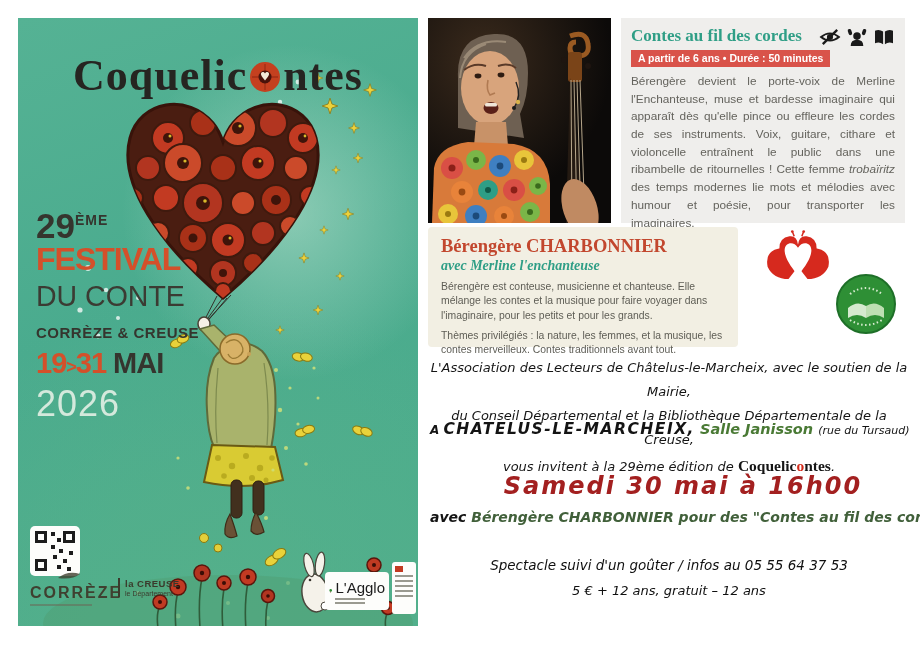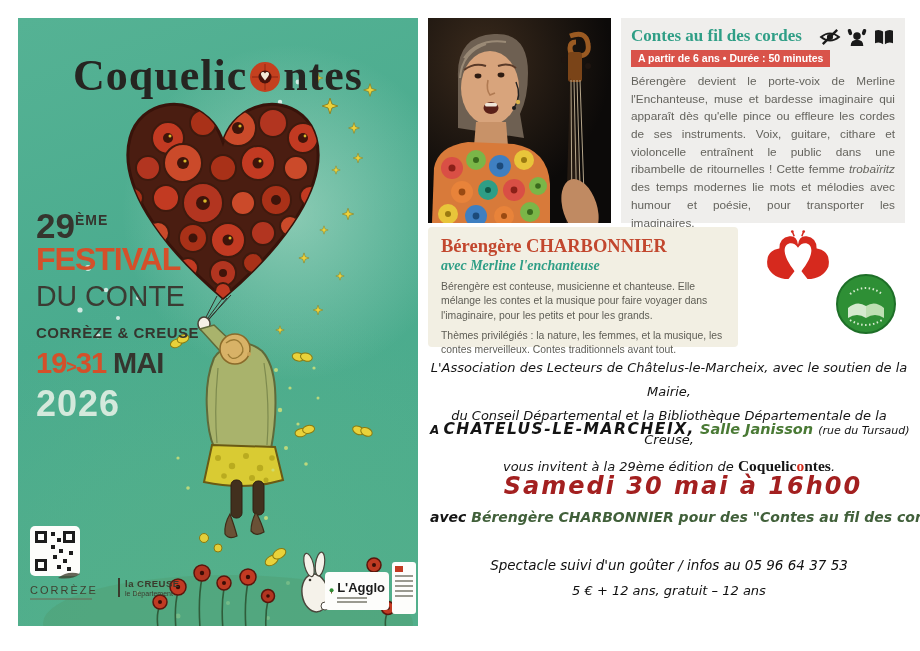--- a/index.html
+++ b/index.html
@@ -25,29 +25,29 @@
   .poster-left-col { position:absolute; left:18px; top:190px; width:175px; line-height:1; }
   .p-edition { font-size:35px; font-weight:bold; color:#35352e; }
   .p-edition sup { font-size:14px; letter-spacing:1px; }
   .p-festival { margin-top:0; font-size:32px; font-weight:bold; color:#d4502a; letter-spacing:-1px; }
   .p-duconte  { margin-top:6px; font-size:30px; font-weight:normal; color:#3b3b33; letter-spacing:0; transform:scaleX(.95); transform-origin:left; }
   .p-region   { margin-top:14px; font-size:15px; font-weight:bold; color:#35352e; letter-spacing:.5px; }
   .p-dates    { margin-top:9px; font-size:29px; font-weight:bold; letter-spacing:-1px; }
   .p-dates .orange { color:#d4502a; }
   .p-dates .sep { font-size:18px; color:#d4502a; }
   .p-dates .dark { color:#35352e; }
-  .p-year { margin-top:8px; font-size:36px; color:rgba(236,243,234,.85); letter-spacing:1px; font-weight:bold; }
+  .p-year { margin-top:8px; font-size:36px; color:rgba(236,243,234,.85); letter-spacing:1px; font-weight:normal; }
   .logo-correze { position:absolute; left:12px; top:566px; width:90px; color:#3f4030; }
-  .logo-correze .nm { font-size:11px; font-weight:normal; letter-spacing:2px; }
+  .logo-correze .nm { font-size:16px; font-weight:bold; letter-spacing:2px; }
   .logo-correze .bar, .logo-creuse .bar { height:2px; background:#6a6a58; opacity:.55; margin-top:2px; }
   .logo-creuse { position:absolute; left:100px; top:560px; width:64px; color:#3a3a2c; border-left:2px solid #3a3a2c; padding-left:5px; }
   .logo-creuse .nm { font-size:9.5px; font-weight:bold; letter-spacing:.5px; }
   .logo-creuse .sub { font-size:7px; margin-top:1px; }
   .logo-agglo { position:absolute; left:307px; top:554px; width:64px; height:38px; background:#fdfdfb; border-radius:4px; display:flex; align-items:center; gap:3px; padding:3px 4px; }
-  .logo-agglo .nm { font-size:13px; font-weight:bold; color:#1c1c1c; }
+  .logo-agglo .nm { font-size:15px; font-weight:normal; color:#1c1c1c; }
   .logo-agglo .bars div { width:30px; height:2px; background:#9a9a90; margin-top:2px; }
   .logo-mini { position:absolute; left:374px; top:544px; width:24px; height:52px; background:#fdfdfb; border-radius:3px; padding:4px 3px; }
   .logo-mini .bar { height:2px; background:#9a9a90; margin-top:3px; }
   .logo-mini .red { width:8px; height:6px; background:#c23a22; margin-bottom:1px; }
 
   
   .photo { position:absolute; left:428px; top:18px; width:183px; height:205px; background:#0c0a09; }
   .photo svg { position:absolute; inset:0; }
 
   .show-block { position:absolute; left:621px; top:18px; width:284px; height:205px; background:#efeeec; padding:8px 10px 6px; }
@@ -515,16 +515,16 @@
     <div>du Conseil Départemental et la Bibliothèque Départementale de la Creuse,</div>
     <div><span>vous invitent à la 29ème édition de </span><span class="brand"><span>Coquelic</span><span class="red-o">o</span><span>ntes</span></span><span>.</span></div>
   </div>
 
   <div class="venue-line hand"><span class="pre">A </span><span class="city">CHATELUS-LE-MARCHEIX,</span><span class="hall"> Salle Janisson </span><span class="street">(rue du Tursaud)</span></div>
 
   <div class="date-line hand">Samedi 30 mai à 16h00</div>
 
   <div class="with-line hand"><span class="pre">avec </span><span class="grn">Bérengère CHARBONNIER</span><span class="grn"> pour des </span><span class="grn">"Contes au fil des cordes"</span></div>
 
-  <div class="info-line1 hand">Spectacle suivi d'un goûter / infos au 05 96 64 37 53</div>
+  <div class="info-line1 hand">Spectacle suivi d'un goûter / infos au 05 55 64 37 53</div>
   <div class="info-line2 hand">5 € + 12 ans, gratuit – 12 ans</div>
 
 </div>
 
 </body></html>

